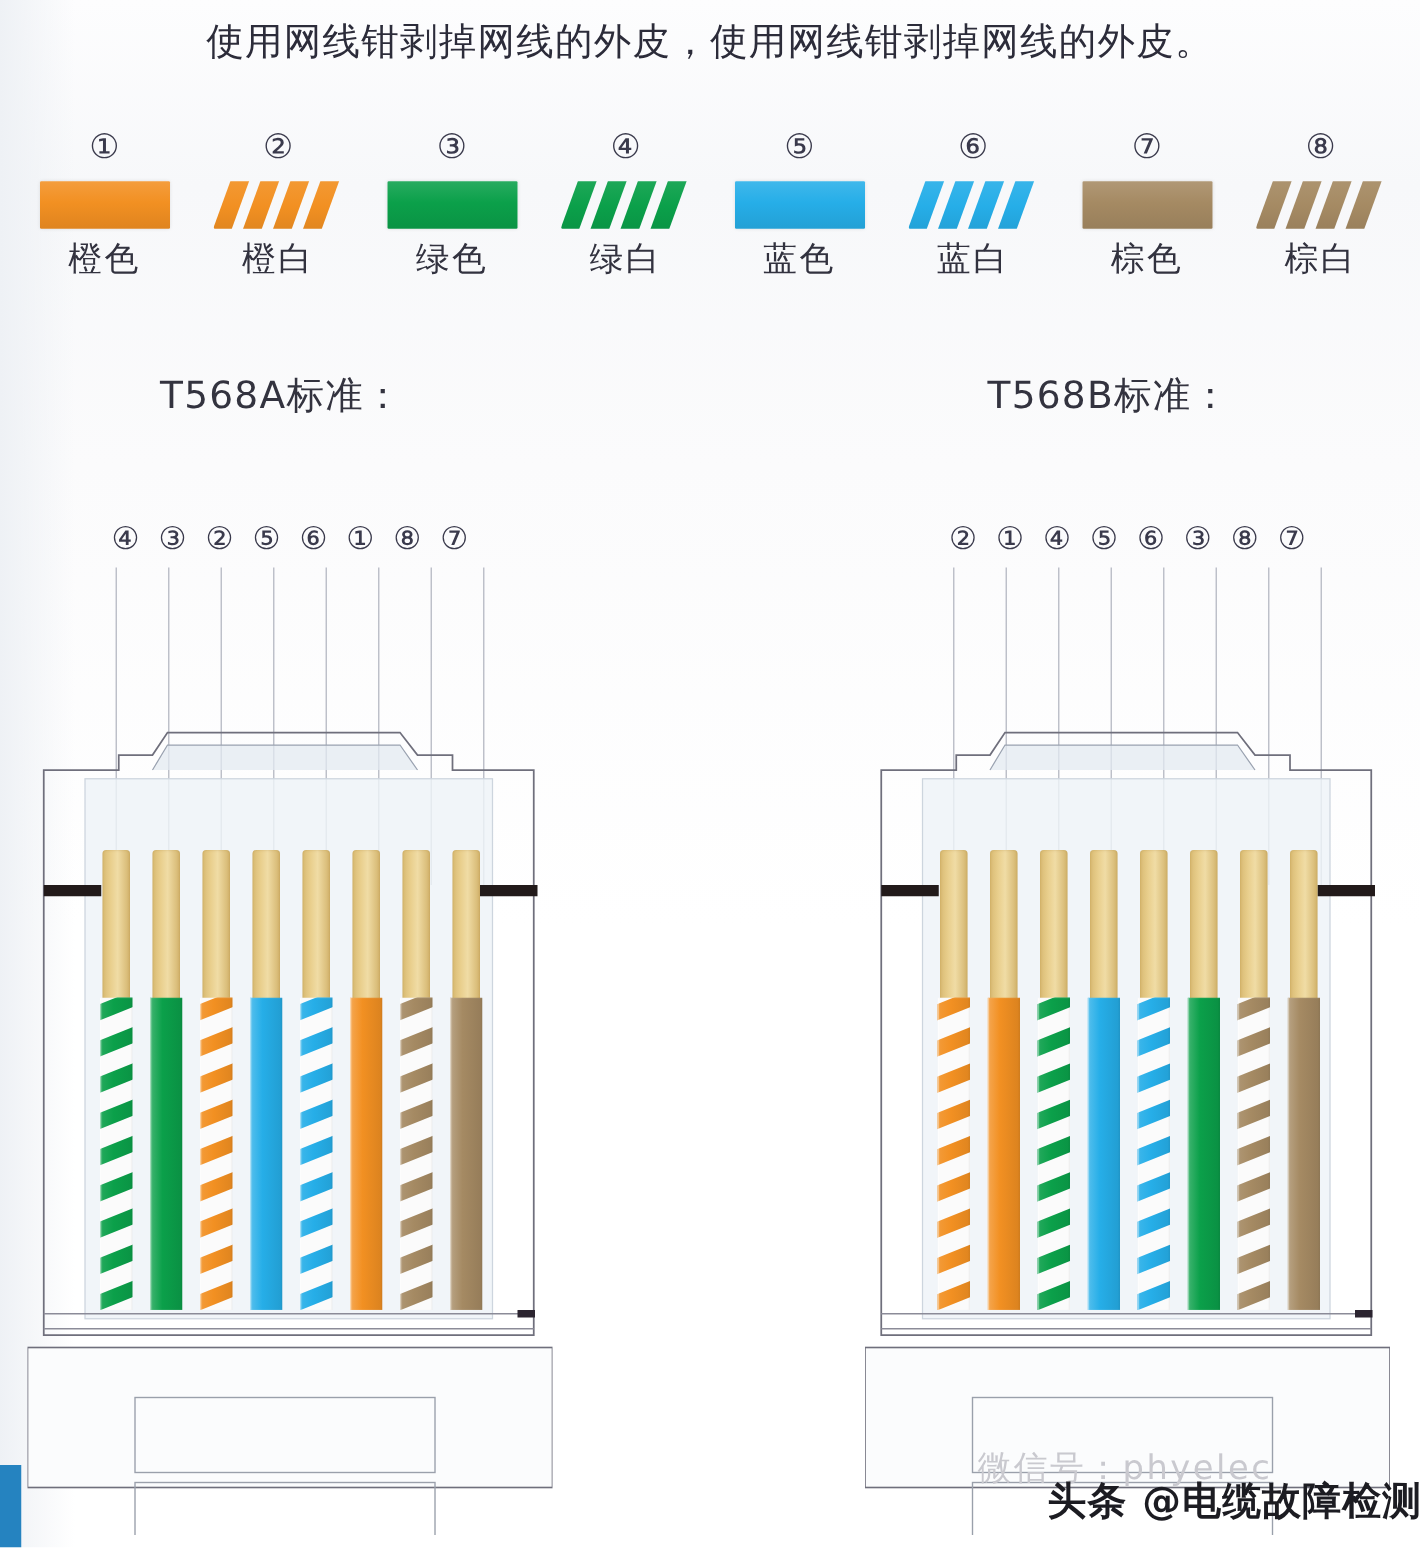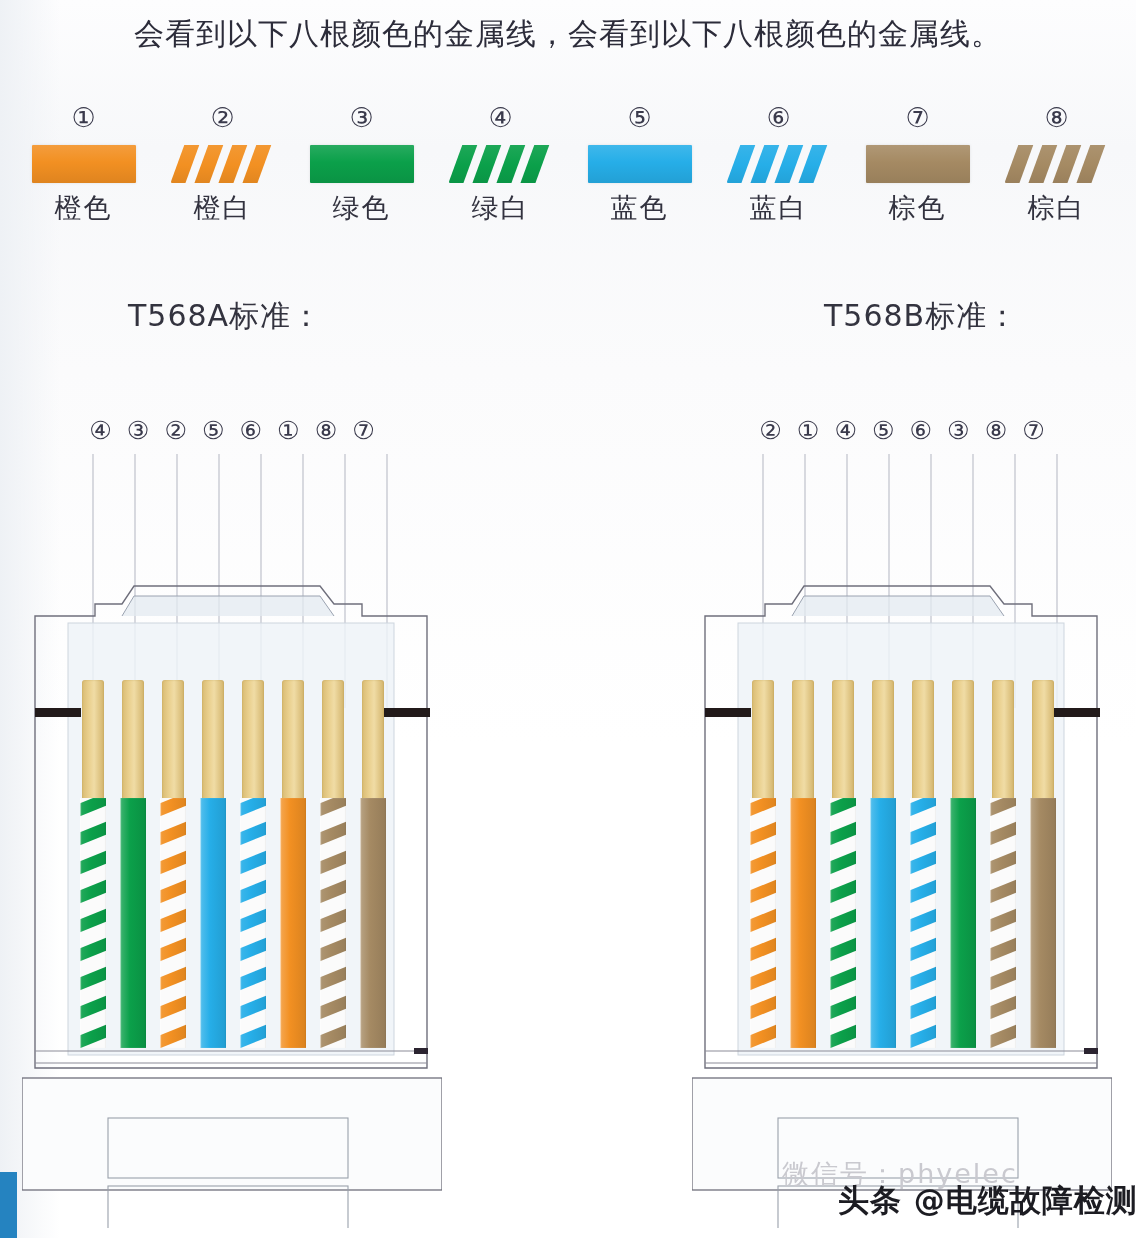--- a/index.html
+++ b/index.html
@@ -95,21 +95,21 @@
 
   
   .std-title {
     position: absolute;
     font-size: 30px;
     color: #33333f;
     letter-spacing: 1px;
     white-space: nowrap;
   }
   .std-title.a { left: 128px; top: 296px; }
-  .std-title.b { left: 824px; top: 296px; }
+  .std-title.b { left: 790px; top: 296px; }
 
   
   .diagram {
     position: absolute;
     top: 418px;
     width: 420px;
     height: 810px;
   }
   .diagram.a { left: 22px; }
   .diagram.b { left: 692px; }
@@ -236,21 +236,21 @@
     height: 66px;
     background: #2583c0;
   }
 </style>
 </head>
 <body>
 
 <div class="page-tint"></div>
 <div class="tint-left"></div>
 
-<div class="header">会看到以下八根颜色的金属线，会看到以下八根颜色的金属线。</div>
+<div class="header">使用网线钳剥掉网线的外皮，使用网线钳剥掉网线的外皮。</div>
 
 <div class="legend" id="legend">
     <div class="legend-item">
       <div class="legend-num">①</div>
       <div class="swatch solid" style="background: linear-gradient(rgb(244, 157, 61) 0%, rgb(242, 144, 34) 45%, rgb(223, 132, 31) 100%);"></div>
       <div class="legend-label">橙色</div>
     </div>
     <div class="legend-item">
       <div class="legend-num">②</div>
       <div class="swatch striped">

